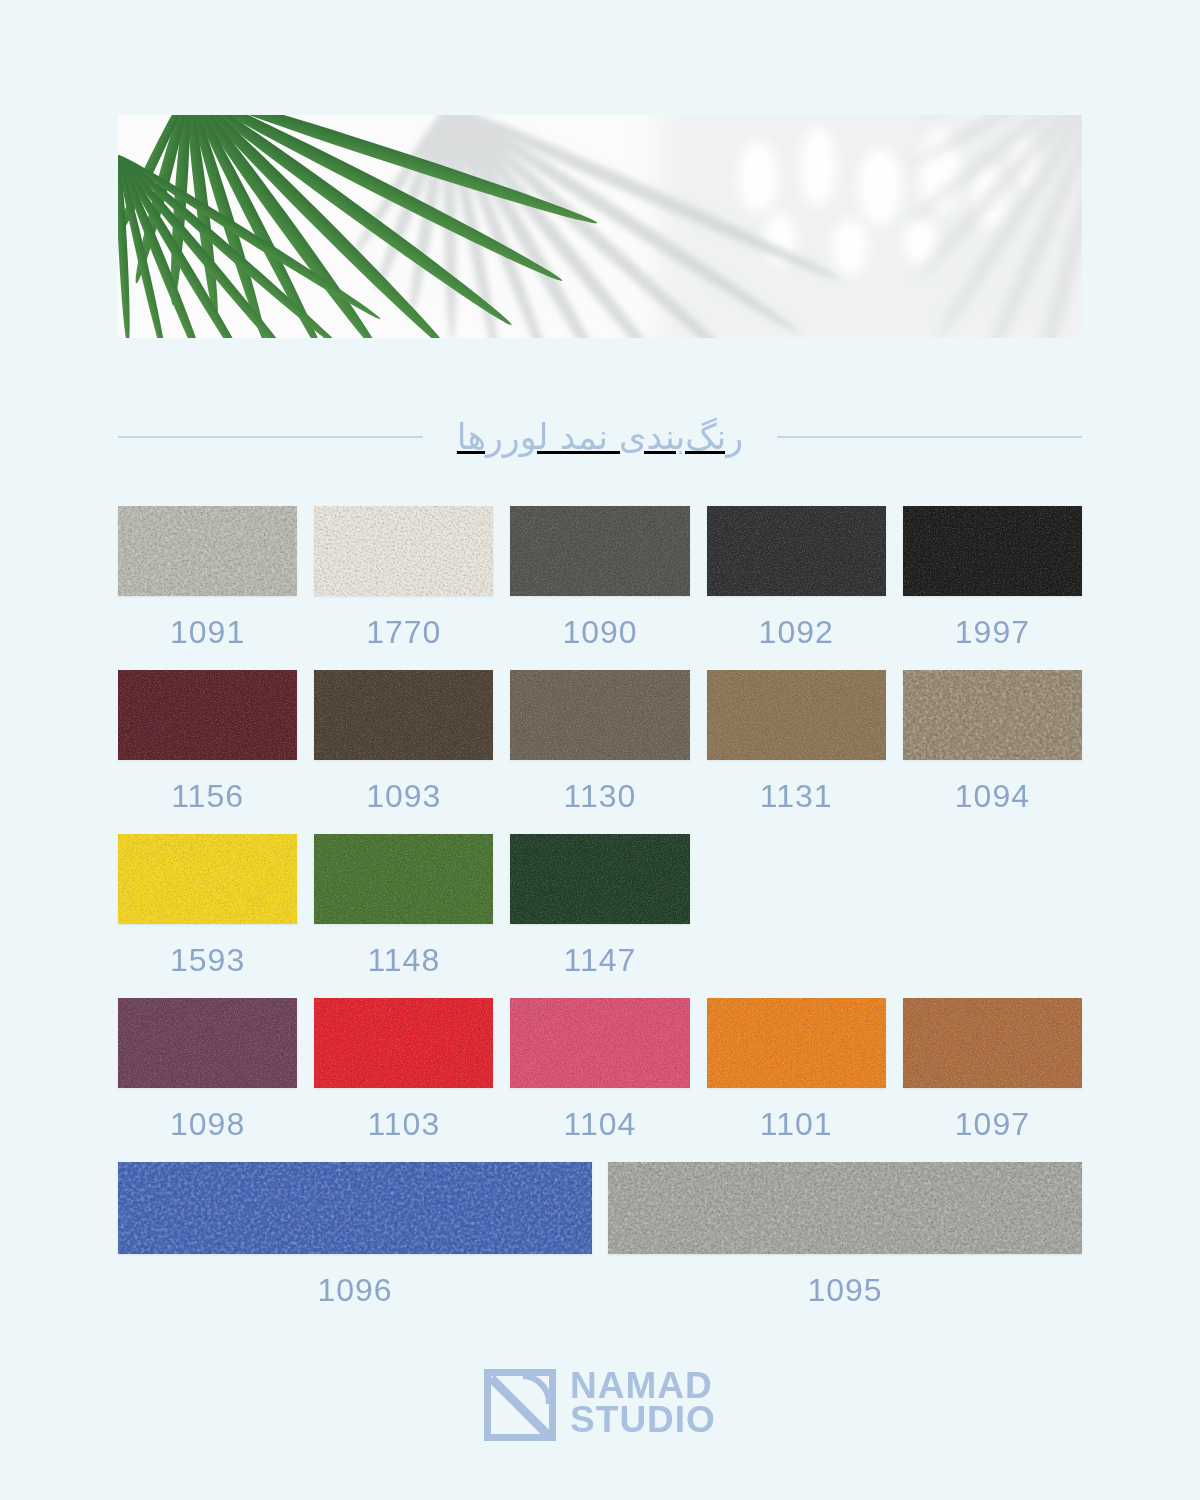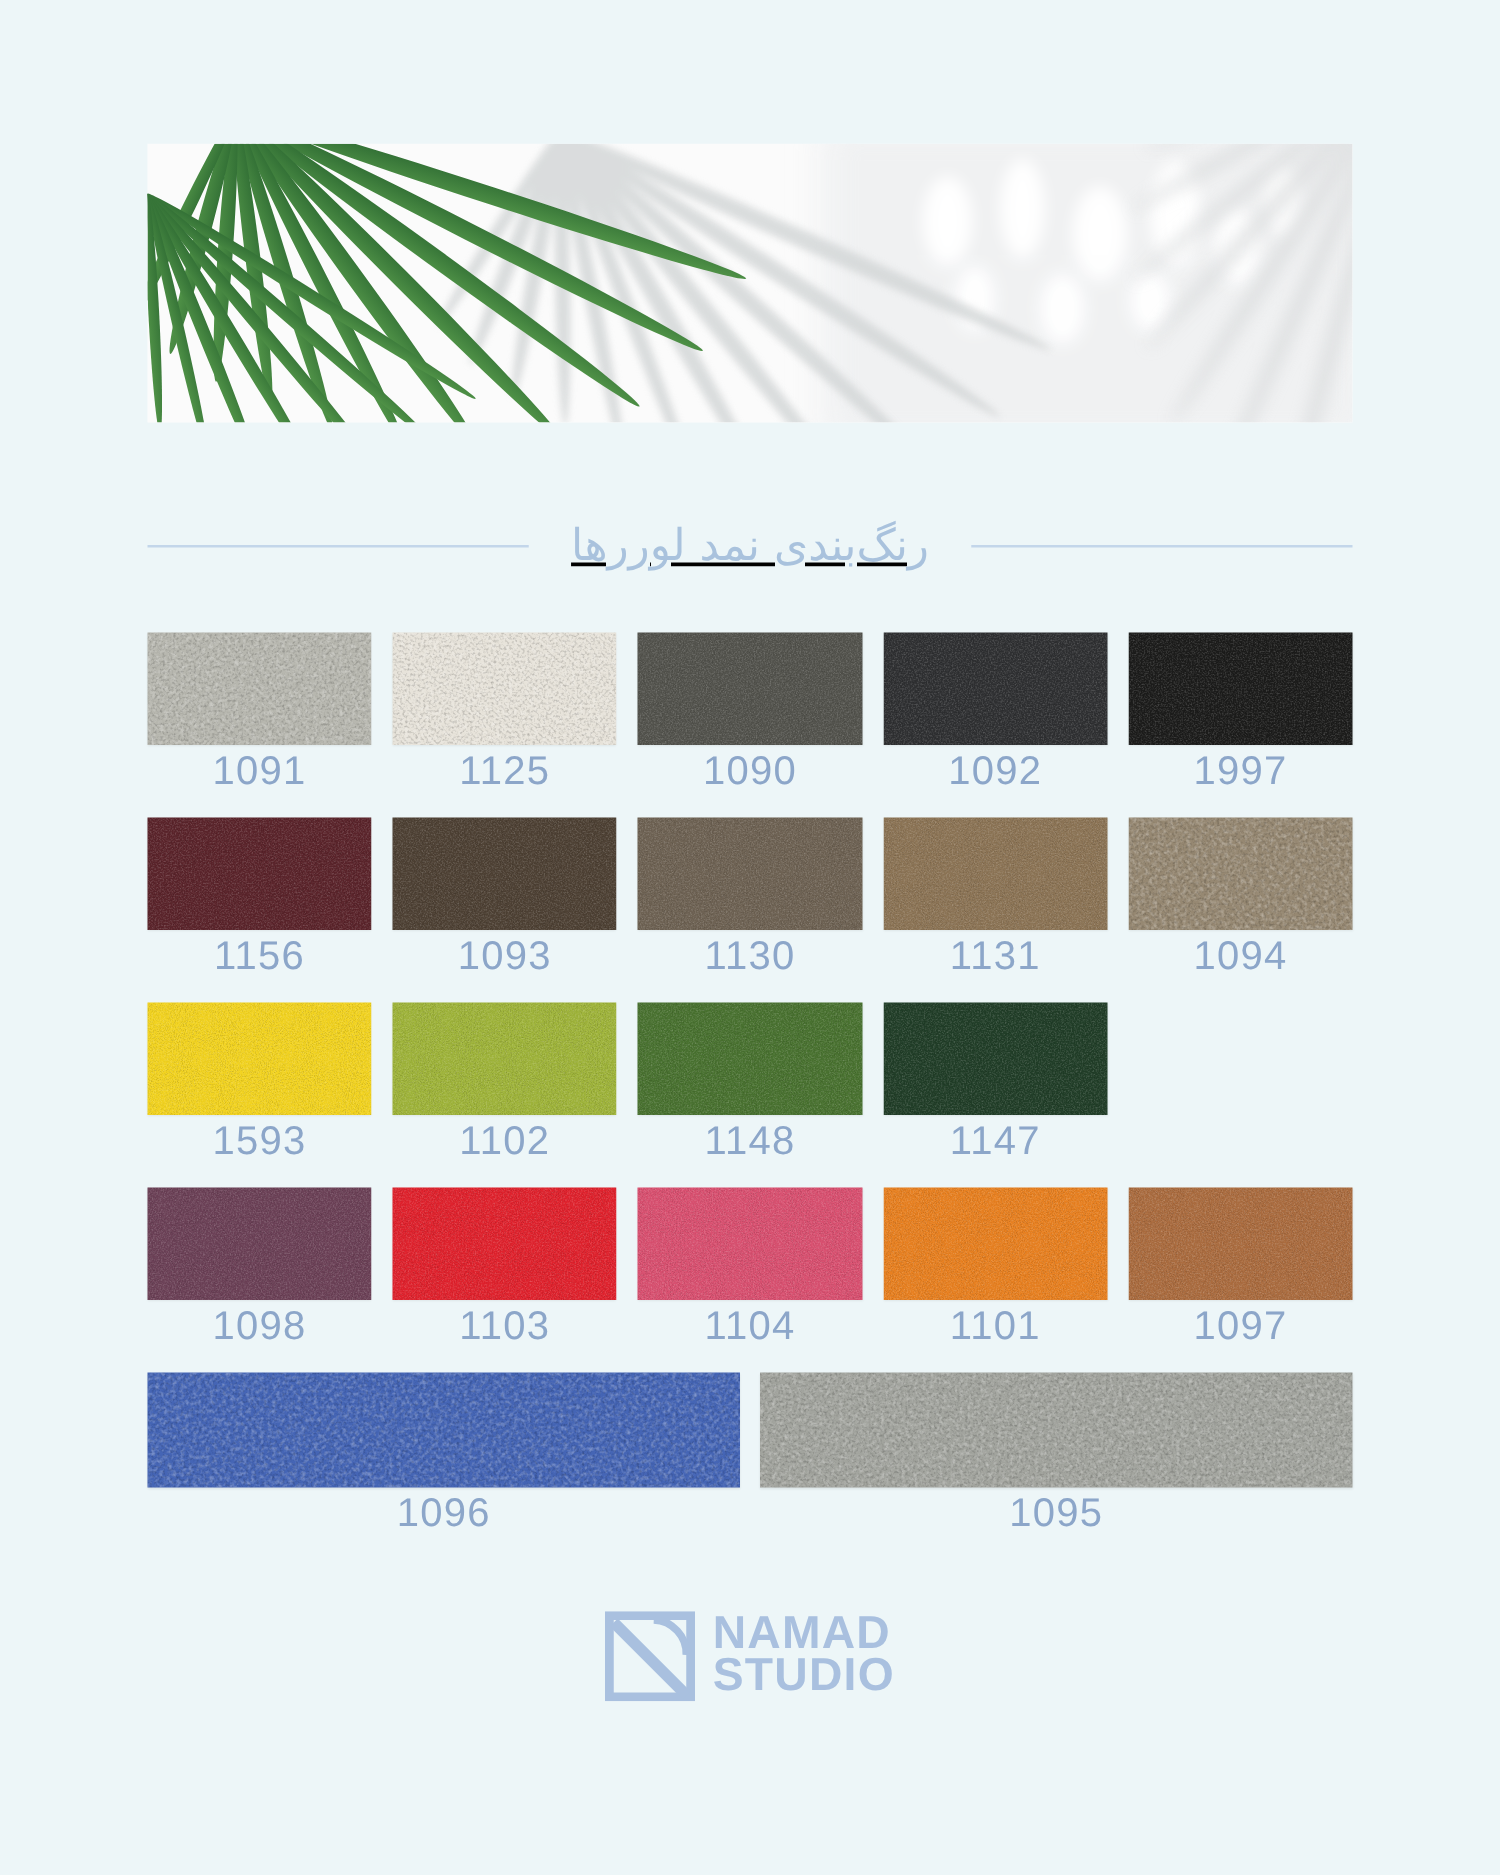--- a/index.html
+++ b/index.html
@@ -40,21 +40,21 @@
   }
   .swatch-row.wide{grid-template-columns:repeat(2,1fr);column-gap:16px;}
   .cell{display:flex;flex-direction:column;align-items:center;}
   .swatch{
     width:100%;height:90px;position:relative;overflow:hidden;
     box-shadow:0 1px 2px rgba(0,0,0,.08);
   }
   .swatch-row.wide .swatch{height:92px;}
   .swatch svg.tex{position:absolute;inset:0;width:100%;height:100%;display:block;}
   .code{
-    margin-top:2px;font-size:32px;font-weight:500;letter-spacing:1px;
+    margin-top:18px;font-size:32px;font-weight:500;letter-spacing:1px;
     color:var(--label-color,#8ca6c9);
   }
 
   
   .footer{margin-top:60px;display:flex;justify-content:center;}
   .logo{display:flex;align-items:flex-start;gap:14px;color:var(--logo-color,#a9c0df);}
   .logo-mark{width:72px;height:72px;display:block;}
   .logo-text{
     font-size:37px;line-height:.92;font-weight:bold;letter-spacing:1px;
     color:var(--logo-color,#a9c0df);
@@ -158,21 +158,21 @@
       <feColorMatrix type="matrix" values="0 0 0 0 1  0 0 0 0 1  0 0 0 0 1  1.2 0 0 0 -0.5"></feColorMatrix>
     </filter>
     <filter id="fd2" x="-5%" y="-5%" width="110%" height="110%">
       <feTurbulence type="fractalNoise" baseFrequency="0.48" numOctaves="2" seed="46"></feTurbulence>
       <feColorMatrix type="matrix" values="0 0 0 0 0  0 0 0 0 0  0 0 0 0 0  0 1.2 0 0 -0.55"></feColorMatrix>
     </filter>
     <rect width="100%" height="100%" filter="url(#fw2)" opacity="0.55"></rect>
     <rect width="100%" height="100%" filter="url(#fd2)" opacity="0.4"></rect>
   </svg>
           </div>
-          <div class="code">1125</div>
+          <div class="code">1770</div>
         </div>
         <div class="cell">
           <div class="swatch" style="background: rgb(83, 83, 77);">
   <svg class="tex">
     <filter id="fw3" x="-5%" y="-5%" width="110%" height="110%">
       <feTurbulence type="fractalNoise" baseFrequency="0.8" numOctaves="2" seed="9"></feTurbulence>
       <feColorMatrix type="matrix" values="0 0 0 0 1  0 0 0 0 1  0 0 0 0 1  1.2 0 0 0 -0.5"></feColorMatrix>
     </filter>
     <filter id="fd3" x="-5%" y="-5%" width="110%" height="110%">
       <feTurbulence type="fractalNoise" baseFrequency="1.2800000000000002" numOctaves="2" seed="49"></feTurbulence>
@@ -316,37 +316,20 @@
     </filter>
     <filter id="fd11" x="-5%" y="-5%" width="110%" height="110%">
       <feTurbulence type="fractalNoise" baseFrequency="1.2800000000000002" numOctaves="2" seed="73"></feTurbulence>
       <feColorMatrix type="matrix" values="0 0 0 0 0  0 0 0 0 0  0 0 0 0 0  0 1.2 0 0 -0.55"></feColorMatrix>
     </filter>
     <rect width="100%" height="100%" filter="url(#fw11)" opacity="0.35"></rect>
     <rect width="100%" height="100%" filter="url(#fd11)" opacity="0.3"></rect>
   </svg>
           </div>
           <div class="code">1593</div>
-        </div>
-        <div class="cell">
-          <div class="swatch" style="background: rgb(159, 180, 58);">
-  <svg class="tex">
-    <filter id="fw12" x="-5%" y="-5%" width="110%" height="110%">
-      <feTurbulence type="fractalNoise" baseFrequency="0.8" numOctaves="2" seed="36"></feTurbulence>
-      <feColorMatrix type="matrix" values="0 0 0 0 1  0 0 0 0 1  0 0 0 0 1  1.2 0 0 0 -0.5"></feColorMatrix>
-    </filter>
-    <filter id="fd12" x="-5%" y="-5%" width="110%" height="110%">
-      <feTurbulence type="fractalNoise" baseFrequency="1.2800000000000002" numOctaves="2" seed="76"></feTurbulence>
-      <feColorMatrix type="matrix" values="0 0 0 0 0  0 0 0 0 0  0 0 0 0 0  0 1.2 0 0 -0.55"></feColorMatrix>
-    </filter>
-    <rect width="100%" height="100%" filter="url(#fw12)" opacity="0.35"></rect>
-    <rect width="100%" height="100%" filter="url(#fd12)" opacity="0.3"></rect>
-  </svg>
-          </div>
-          <div class="code">1102</div>
         </div>
         <div class="cell">
           <div class="swatch" style="background: rgb(73, 114, 48);">
   <svg class="tex">
     <filter id="fw14" x="-5%" y="-5%" width="110%" height="110%">
       <feTurbulence type="fractalNoise" baseFrequency="0.8" numOctaves="2" seed="42"></feTurbulence>
       <feColorMatrix type="matrix" values="0 0 0 0 1  0 0 0 0 1  0 0 0 0 1  1.2 0 0 0 -0.5"></feColorMatrix>
     </filter>
     <filter id="fd14" x="-5%" y="-5%" width="110%" height="110%">
       <feTurbulence type="fractalNoise" baseFrequency="1.2800000000000002" numOctaves="2" seed="82"></feTurbulence>

